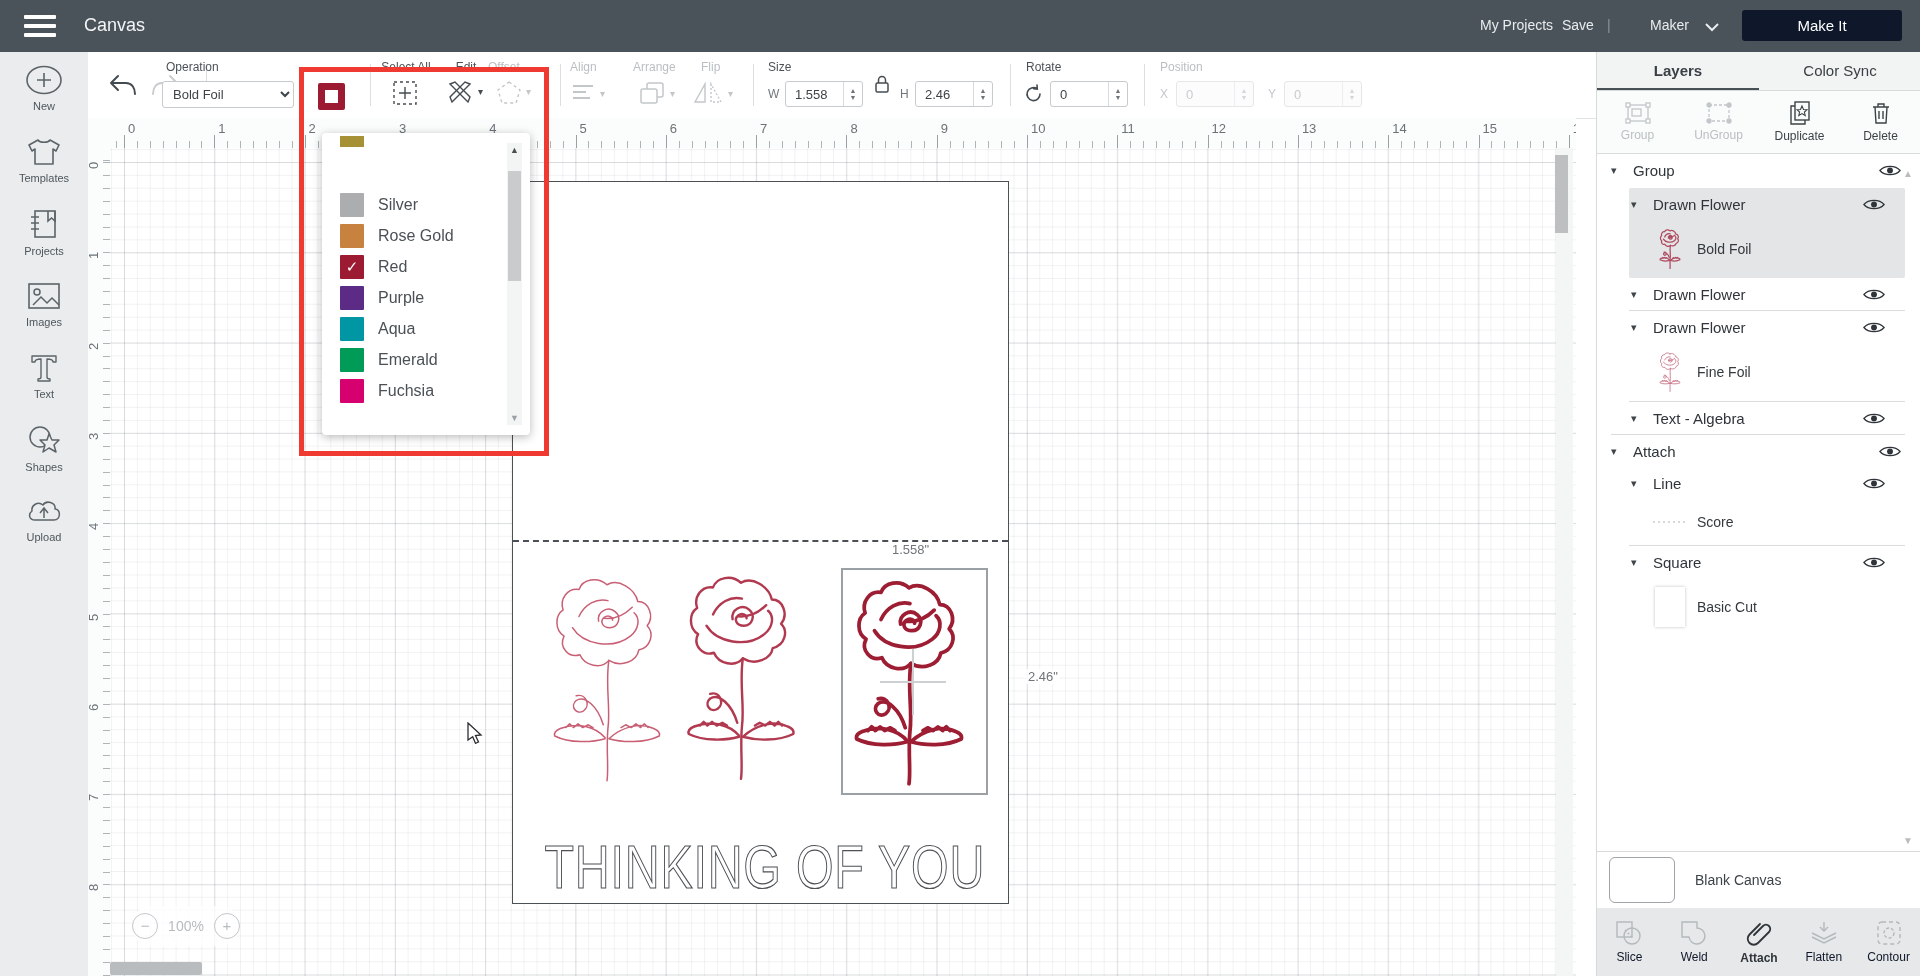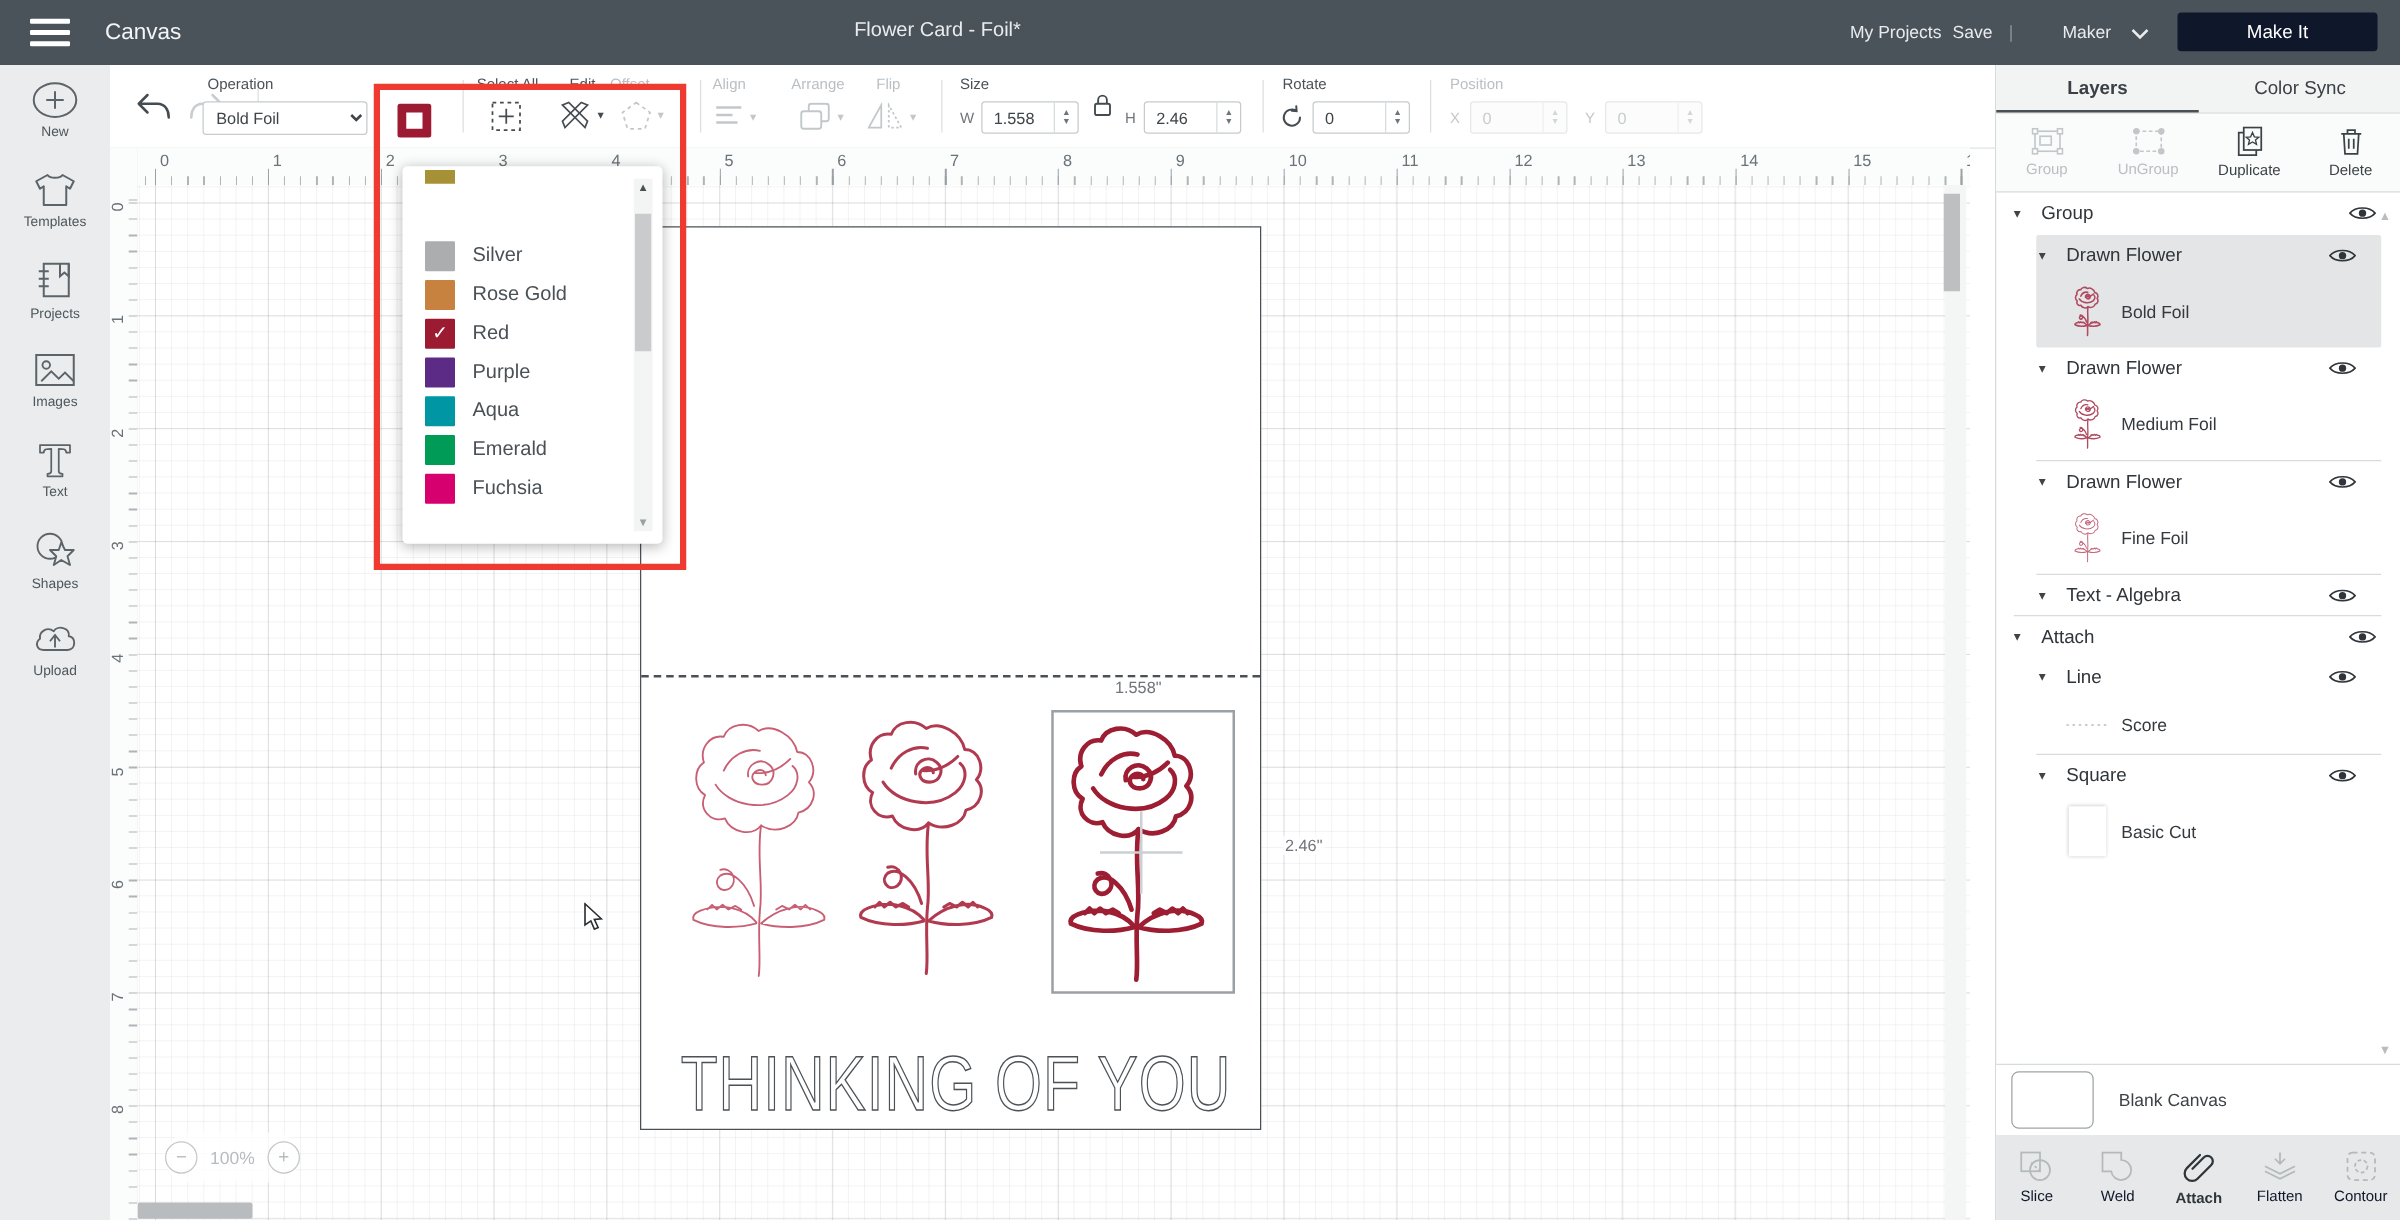--- a/index.html
+++ b/index.html
@@ -157,21 +157,20 @@
     </defs>
   </svg>
 
   <header id="topbar">
     <div id="hamburger">
         <i></i>
         <i></i>
         <i></i>
       </div>
     <div id="app-title">Canvas</div>
-    <div id="doc-title">Flower Card - Foil*</div>
     <div class="topnav" style="left:1480px">My Projects</div>
     <div class="topnav" style="left:1562px">Save</div>
     <div class="topnav" style="left:1607px;color:#8b9399">|</div>
     <div class="topnav" style="left:1650px">Maker</div>
     <svg id="maker-chev" width="14" height="9" viewBox="0 0 14 9">
         <polyline points="1,1 7,7 13,1" fill="none" stroke="#e9ecee" stroke-width="2"></polyline>
       </svg>
     <button id="makeit" style="background: #0f172a;">Make It</button>
   </header>
 
@@ -511,28 +510,20 @@
       </div>
 
       <div class="plain-block">
         <div class="lhead">
           <span class="car">▾</span>
           <span>Drawn Flower</span>
           <svg class="eye" width="22" height="13">
               <use href="#eye-sym"></use>
             </svg>
         </div>
-        <div class="leaf">
-          <span class="thumb">
-              <svg width="24" height="42" viewBox="0 0 120 235" style="color:#b04a60">
-                <use href="#flower-sym" stroke="currentColor" stroke-width="6"></use>
-              </svg>
-            </span>
-          <span class="lname">Medium Foil</span>
-        </div>
       </div>
 
       <div class="plain-block">
         <div class="lhead">
           <span class="car">▾</span>
           <span>Drawn Flower</span>
           <svg class="eye" width="22" height="13">
               <use href="#eye-sym"></use>
             </svg>
         </div>

